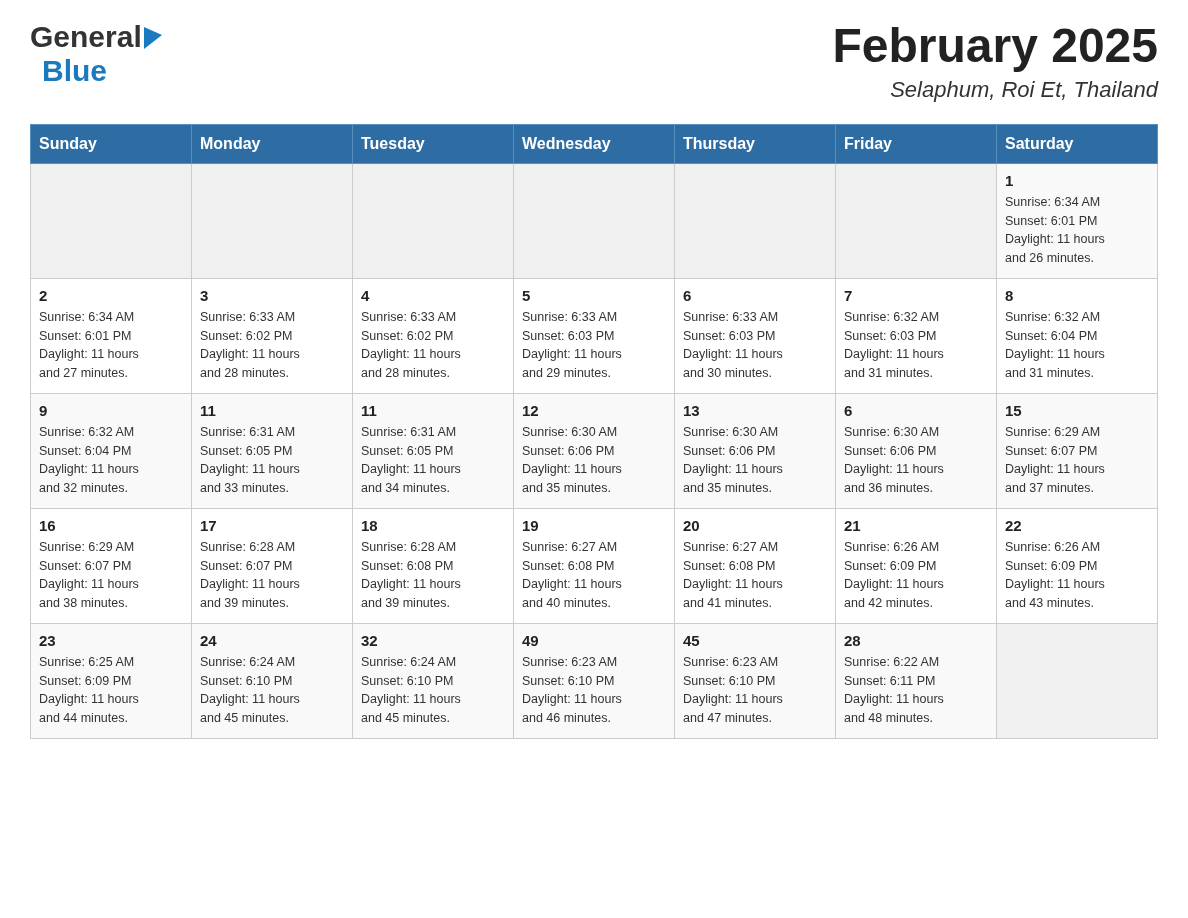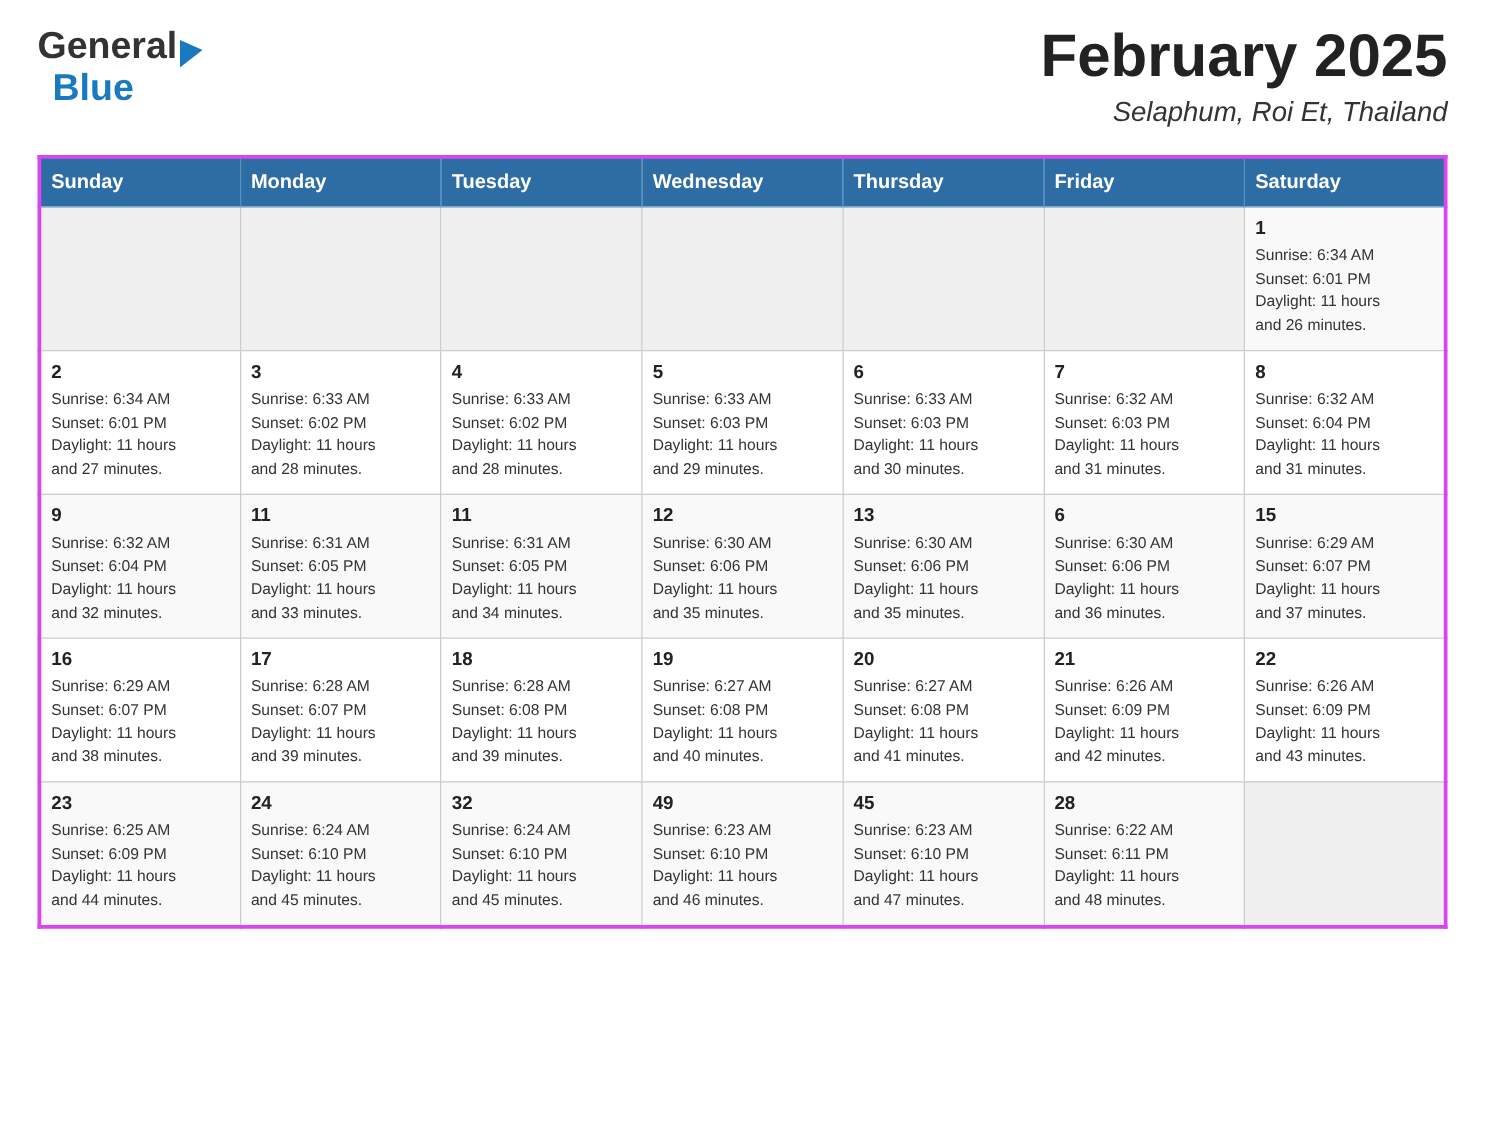--- a/index.html
+++ b/index.html
@@ -34,21 +34,21 @@
     .title-block h2 {
       font-size: 22px;
       font-weight: normal;
       color: #333;
       margin-top: 4px;
       font-style: italic;
     }
     .calendar {
       width: 100%;
       border-collapse: collapse;
-      border: 3px solid #d946ef;
+      border: 1px solid #d946ef;
       margin-top: 21px;
     }
     .calendar thead tr th {
       background-color: #2e6da4;
       color: #fff;
       font-size: 16px;
       font-weight: bold;
       padding: 10px 8px;
       text-align: left;
       border: 1px solid #5590c0;
@@ -79,21 +79,21 @@
       line-height: 1.5;
     }
     .empty-cell {
       background: #f0f0f0 !important;
     }
     .row-divider td {
       border-top: 2px solid #2e6da4;
     }
     .logo-wrapper {
       display: flex;
-      align-items: flex-end;
+      align-items: center;
     }
     .logo-text-general {
       font-size: 30px;
       font-weight: bold;
       color: #333;
     }
     .logo-text-blue {
       font-size: 30px;
       font-weight: bold;
       color: #1a7abf;

